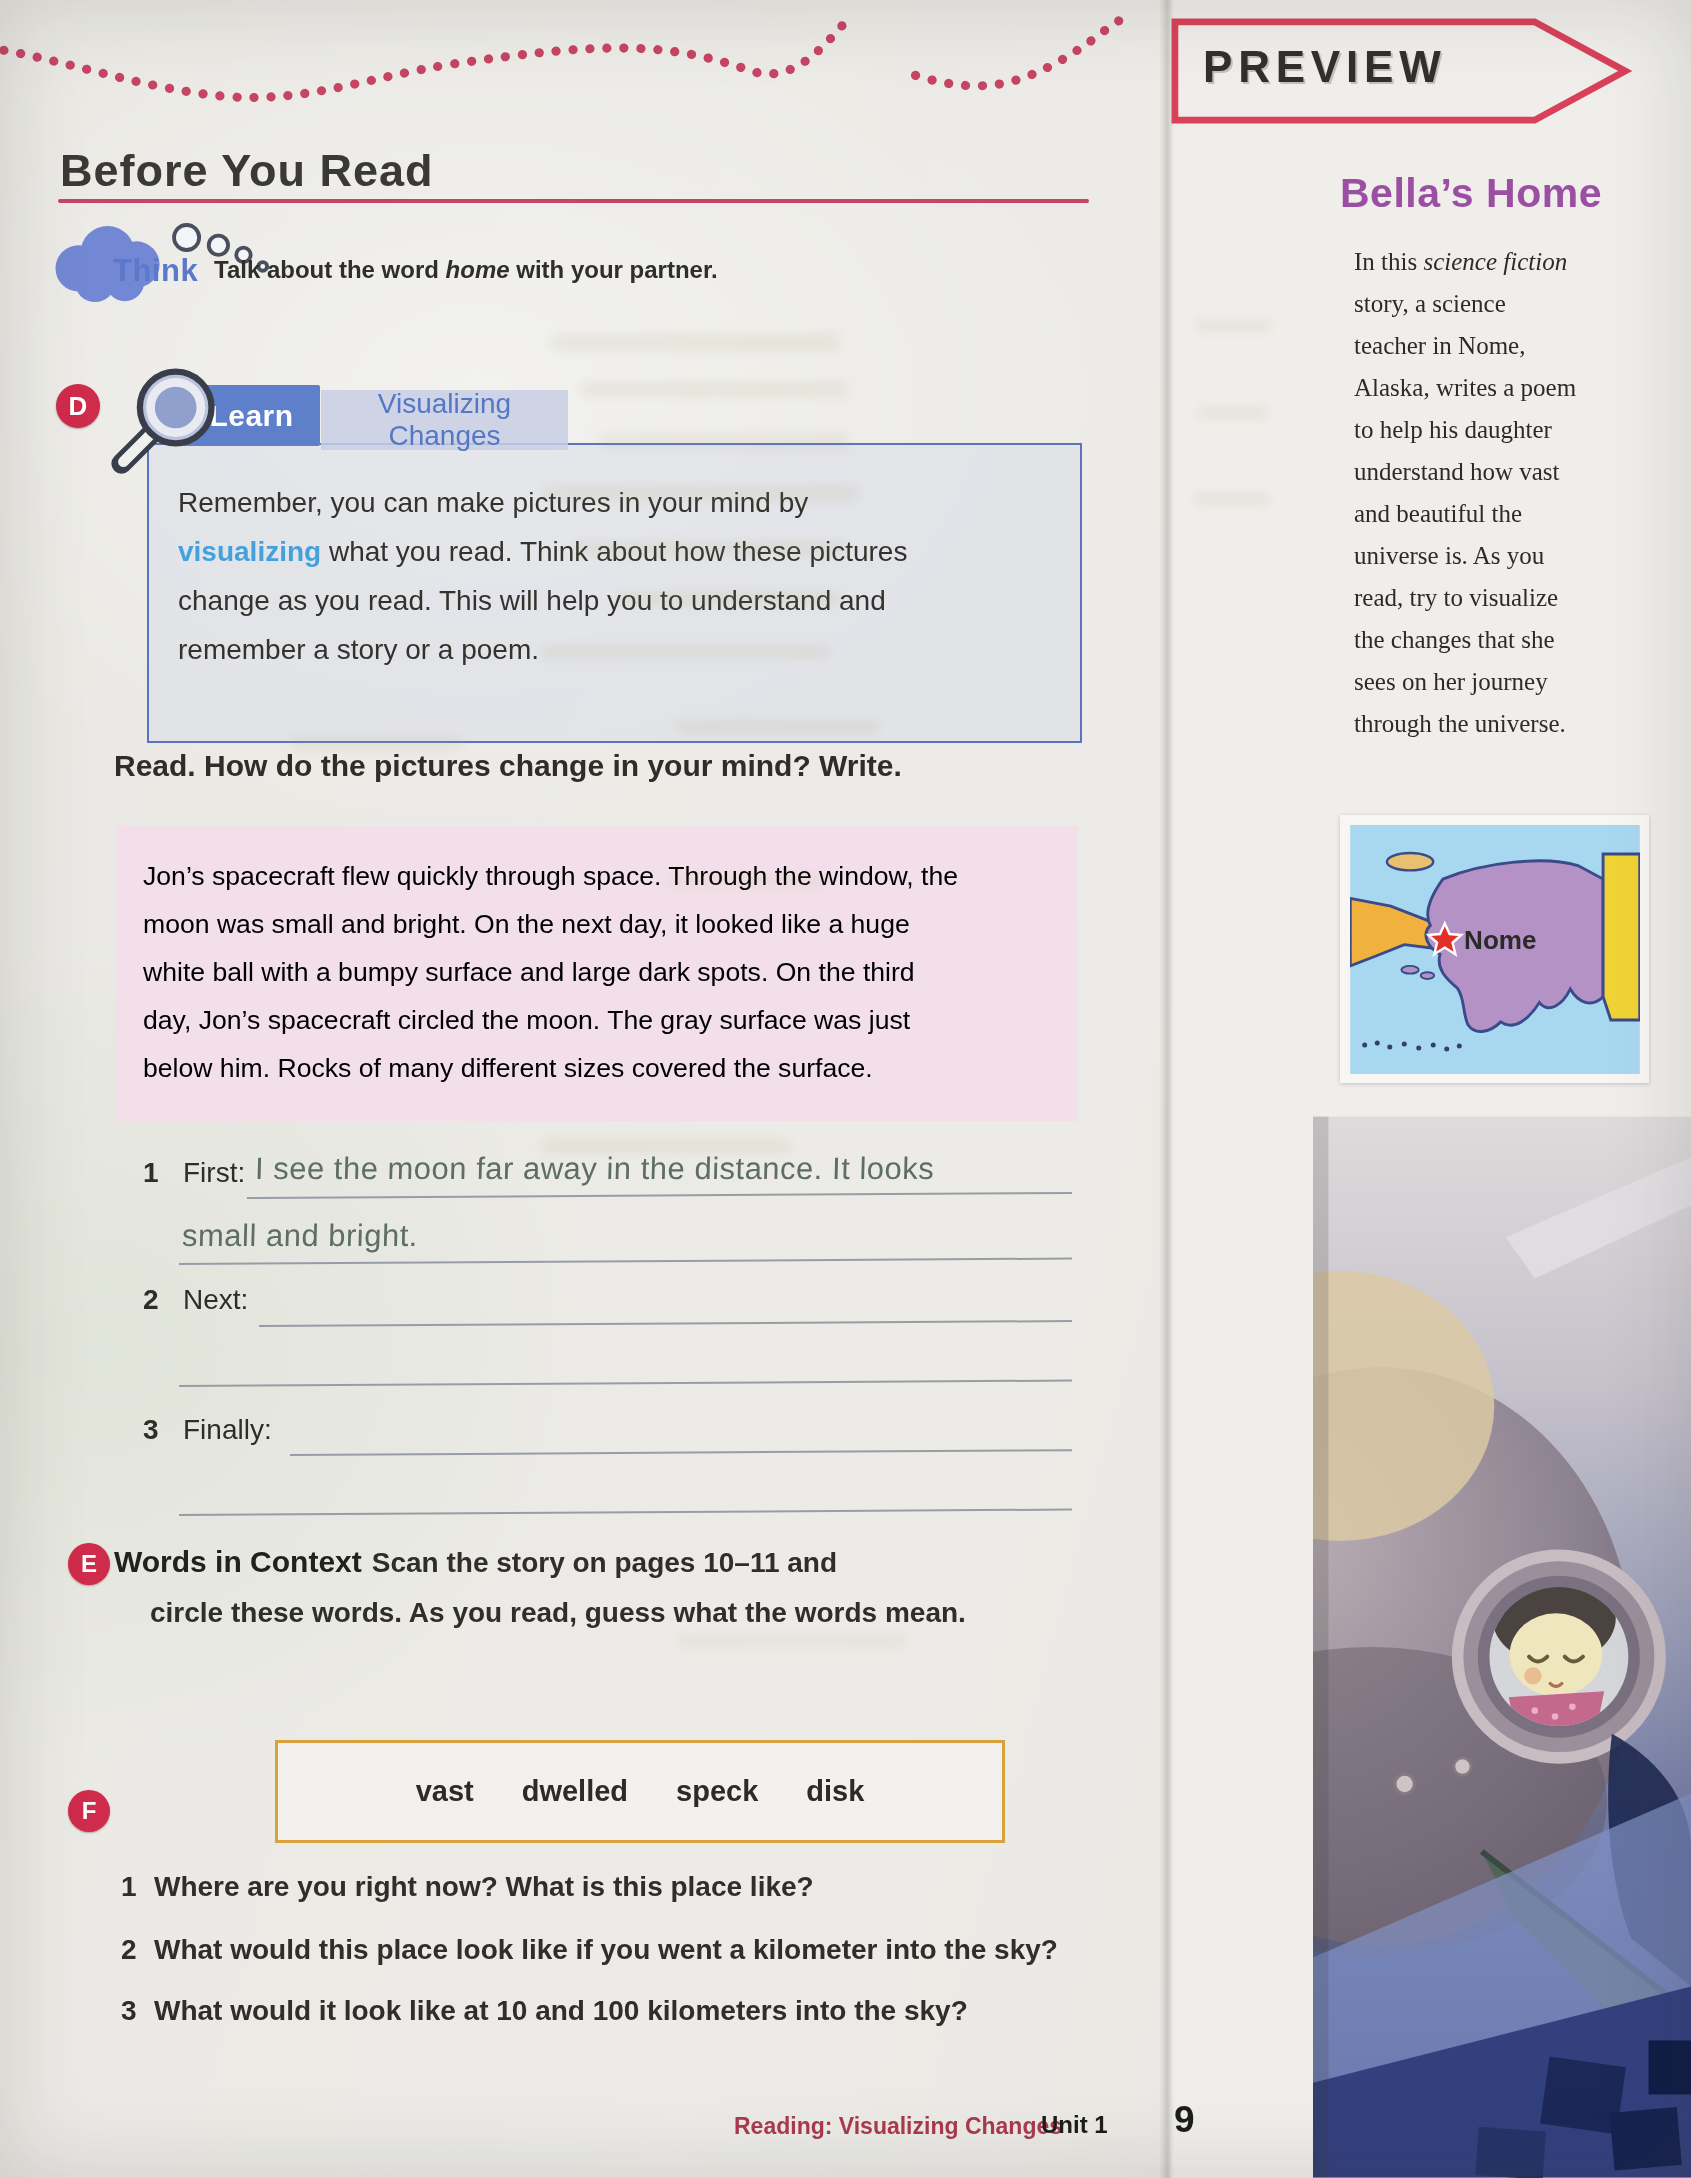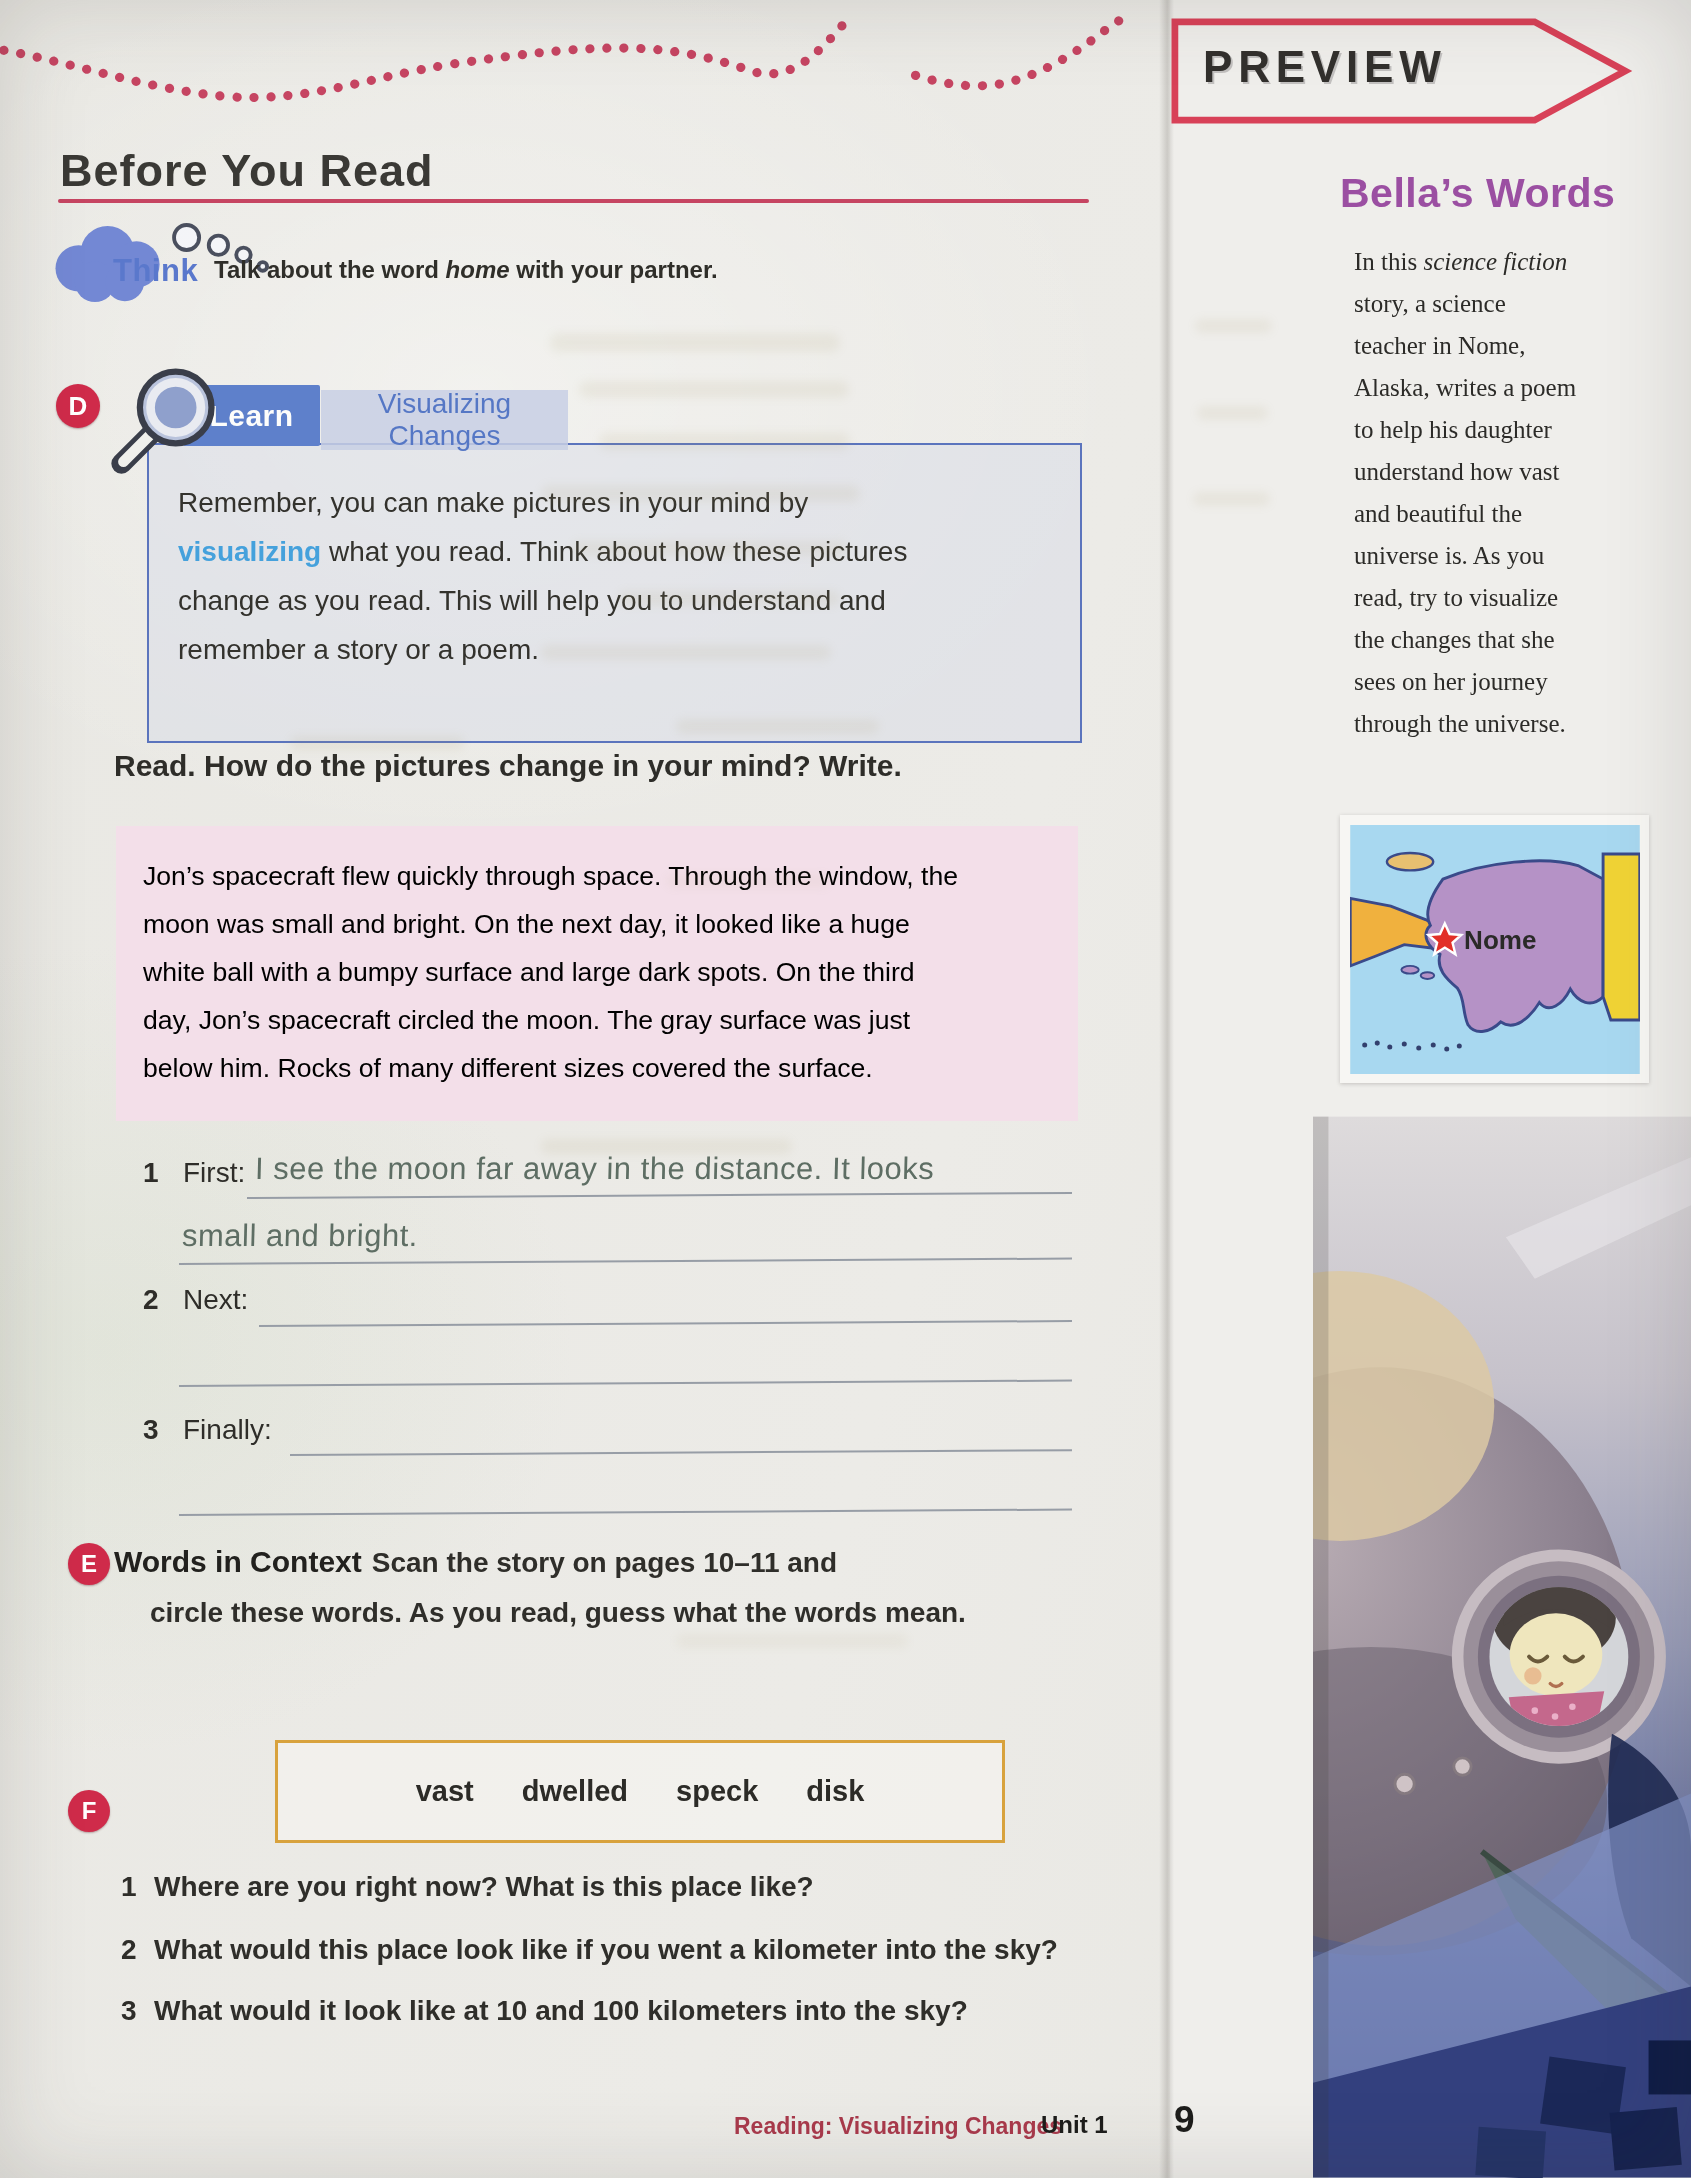--- a/index.html
+++ b/index.html
@@ -185,21 +185,21 @@
   <div class="abs q-text" style="left:154px;top:1871px">Where are you right now? What is this place like?</div>
   <div class="abs q-num" style="left:121px;top:1934px">2</div>
   <div class="abs q-text" style="left:154px;top:1934px">What would this place look like if you went a kilometer into the sky?</div>
   <div class="abs q-num" style="left:121px;top:1995px">3</div>
   <div class="abs q-text" style="left:154px;top:1995px">What would it look like at 10 and 100 kilometers into the sky?</div>
 
   <div class="abs footer-section">Reading: Visualizing Changes</div>
   <div class="abs footer-unit">Unit 1</div>
   <div class="abs footer-page">9</div>
 
-  <div class="abs bella-title">Bella’s Words</div>
+  <div class="abs bella-title">Bella’s Home</div>
   <div class="abs bella-para">
     <div><span>In this </span><i>science fiction</i></div>
     <div>story, a science</div>
     <div>teacher in Nome,</div>
     <div>Alaska, writes a poem</div>
     <div>to help his daughter</div>
     <div>understand how vast</div>
     <div>and beautiful the</div>
     <div>universe is. As you</div>
     <div>read, try to visualize</div>

